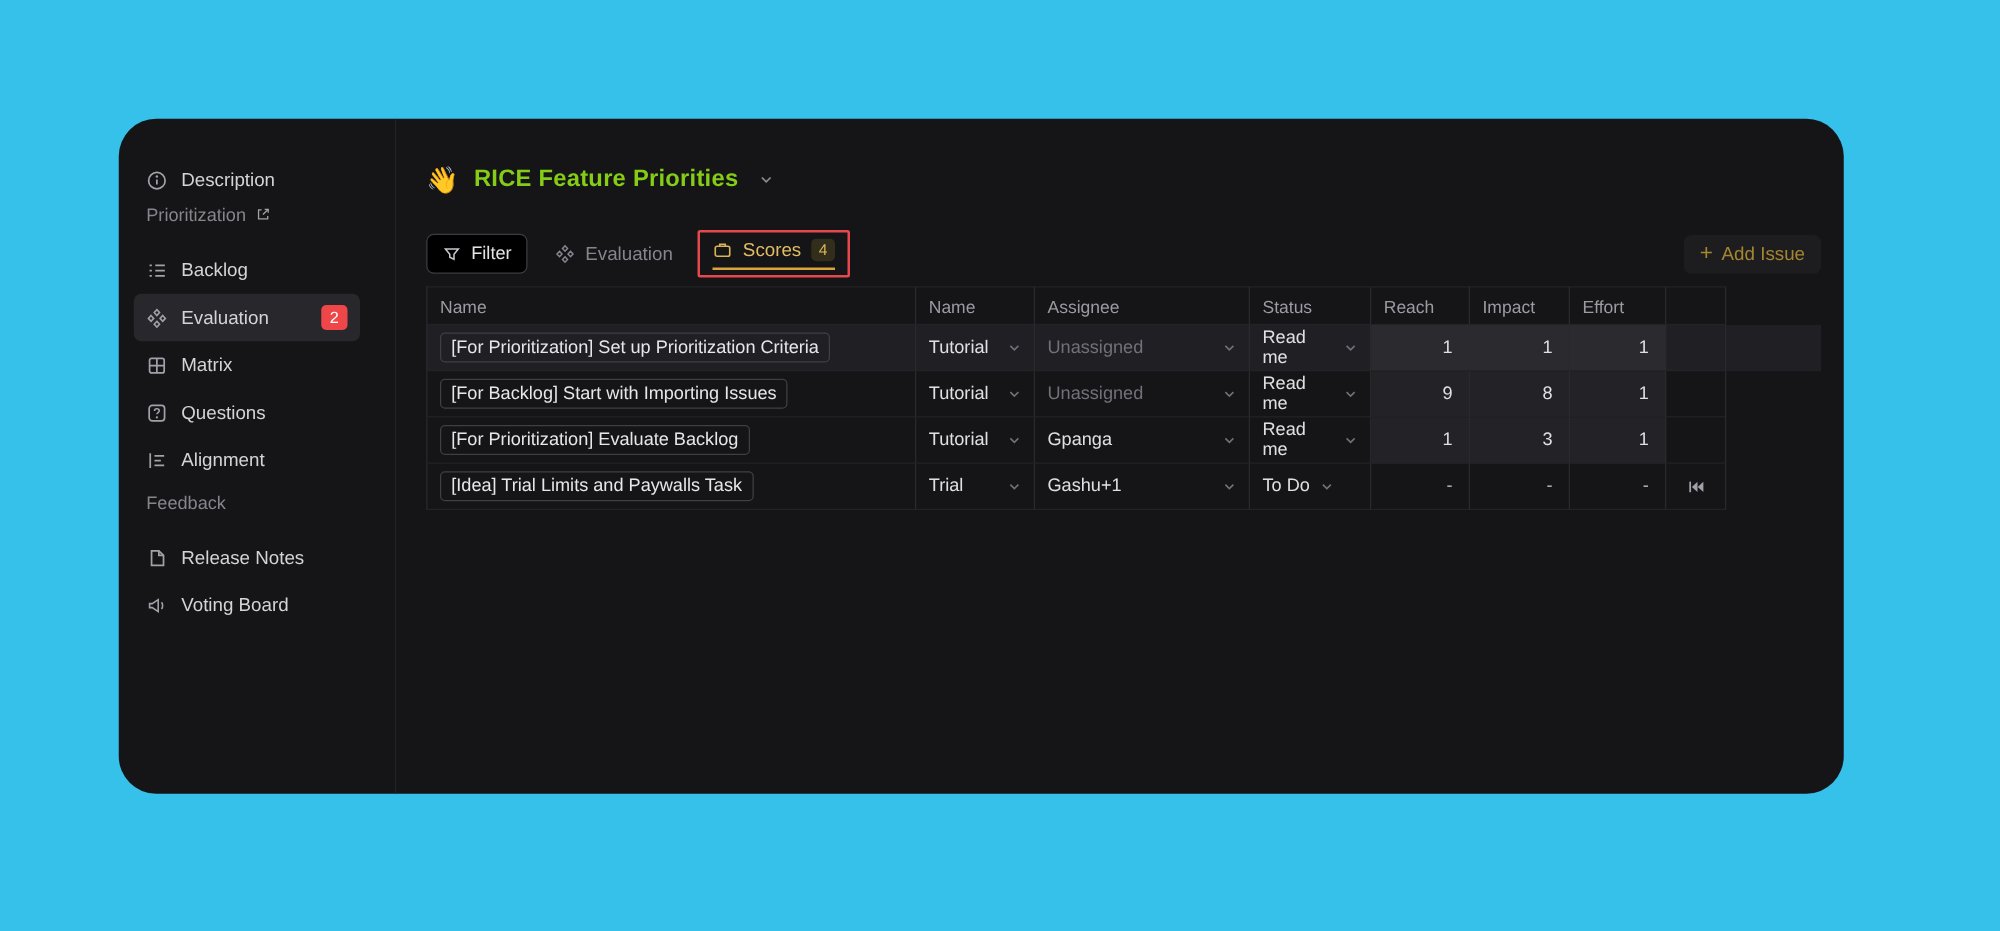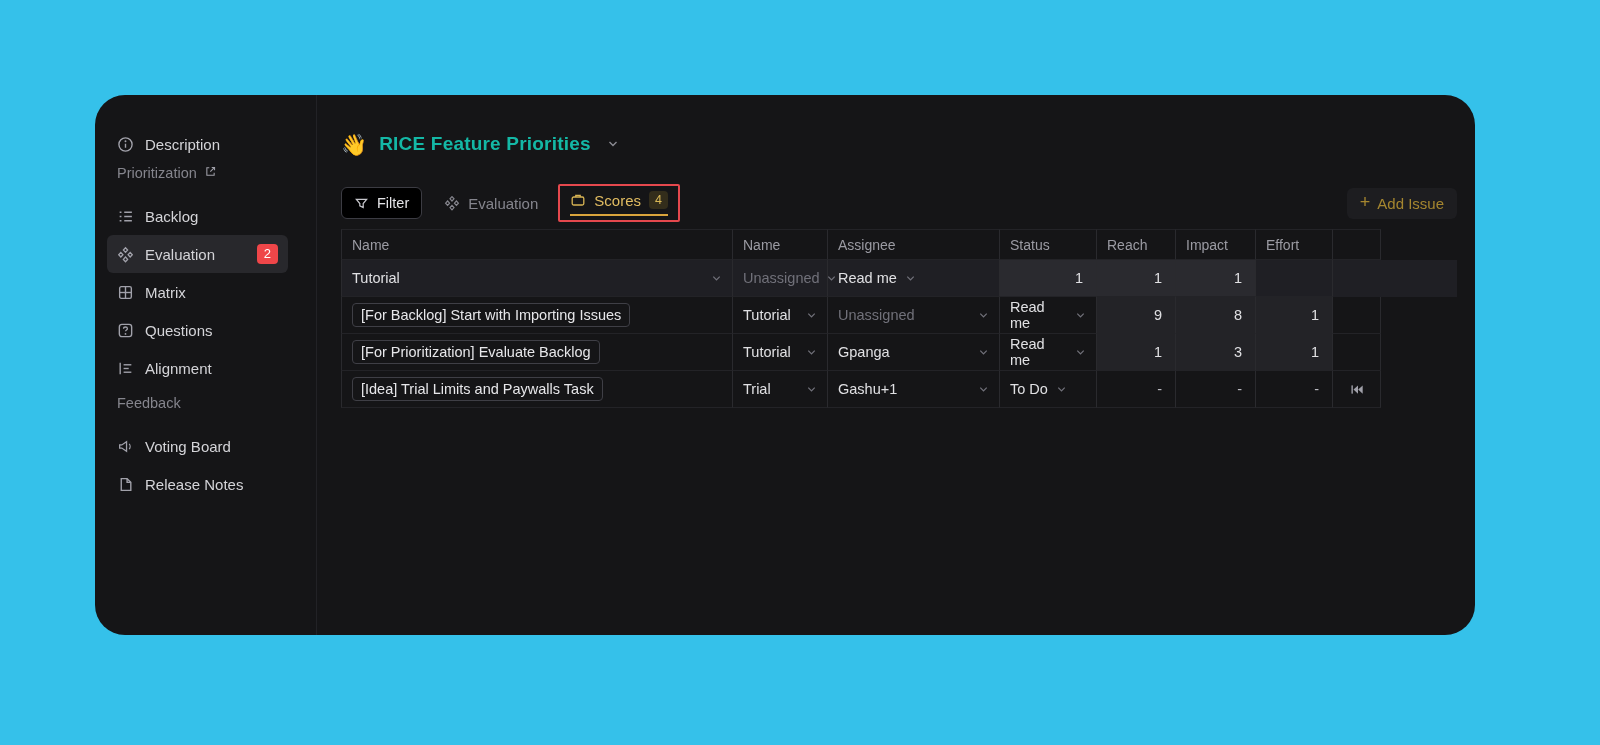--- a/index.html
+++ b/index.html
@@ -19,21 +19,21 @@
   .side-item.selected{background:#28282c;}
   .side-section{height:32px;margin-top:2px;display:flex;align-items:flex-start;gap:7px;padding:0 10px;color:#85858d;font-size:14.5px;}
   .side-section.spaced{margin-top:8px;}
   .s-icon{width:17px;height:17px;flex:none;color:#a1a1aa;display:flex;align-items:center;justify-content:center;}
   .s-icon.small{width:13px;height:13px;}
   .count-badge{margin-left:auto;background:#ef4649;color:#fff;font-size:13px;line-height:20px;padding:0 7px;border-radius:4px;}
   
   .main{flex:1;box-sizing:border-box;padding:34px 18px 0 24px;display:flex;flex-direction:column;}
   .title-row{display:flex;align-items:center;gap:12px;height:30px;}
   .wave{font-size:21px;line-height:1;}
-  .page-title{font-size:19px;font-weight:700;color:#14b8a6;letter-spacing:.2px;}
+  .page-title{font-size:19px;font-weight:700;color:#84cc16;letter-spacing:.2px;}
   .title-chev{color:#8b8b92;margin-left:4px;display:flex;cursor:pointer;}
   .toolbar{display:flex;align-items:center;margin-top:25px;height:38px;}
   .filter-btn{display:flex;align-items:center;gap:8px;background:#000000;border:1px solid #3c3c43;border-radius:6px;height:30px;padding:0 12px;color:#e4e4e7;font-size:14.5px;cursor:pointer;}
   .filter-btn .s-icon{width:15px;height:15px;color:#c8c8cd;}
   .tab{display:flex;align-items:center;gap:8px;font-size:15px;cursor:pointer;}
   .tab-evaluation{color:#85858d;margin-left:22px;}
   .tab-evaluation .s-icon{color:#85858d;width:16px;height:16px;}
   .scores-annotation{margin-left:20px;border:2px solid #e5484d;border-radius:2px;padding:5px 10px 4px 10px;display:flex;}
   .tab-scores{color:#e2bd62;border-bottom:2px solid #d9a43c;padding-bottom:5px;}
   .tab-scores .s-icon{color:#d8b454;width:16px;height:16px;}
@@ -148,36 +148,36 @@
       </span>
       <span>Alignment</span>
     </div>
 
     <div class="side-section spaced">
       <span>Feedback</span>
     </div>
 
     <div class="side-item">
       <span class="s-icon">
+        <svg viewBox="0 0 16 16" width="17" height="17" fill="none" stroke="currentColor" stroke-width="1.3">
+            <path d="M4 2.5h5.5L13 6v7.5H4z"></path>
+            <path d="M9.5 2.5V6H13"></path>
+          </svg>
+      </span>
+      <span>Release Notes</span>
+    </div>
+
+    <div class="side-item">
+      <span class="s-icon">
         <svg viewBox="0 0 16 16" width="17" height="17" fill="none" stroke="currentColor" stroke-width="1.2">
             <path d="M2.5 6.5v3h2l4.5 3V3.5l-4.5 3h-2z"></path>
             <path d="M11.5 5.5c1.1 1.3 1.1 3.7 0 5"></path>
           </svg>
       </span>
       <span>Voting Board</span>
-    </div>
-
-    <div class="side-item">
-      <span class="s-icon">
-        <svg viewBox="0 0 16 16" width="17" height="17" fill="none" stroke="currentColor" stroke-width="1.3">
-            <path d="M4 2.5h5.5L13 6v7.5H4z"></path>
-            <path d="M9.5 2.5V6H13"></path>
-          </svg>
-      </span>
-      <span>Release Notes</span>
     </div>
 
   </div>
 
   <div class="main">
 
     <div class="title-row">
       <span class="wave">👋</span>
       <span class="page-title">RICE Feature Priorities</span>
       <span class="title-chev">
@@ -236,20 +236,23 @@
         <div class="cell">Assignee</div>
         <div class="cell">Status</div>
         <div class="cell">Reach</div>
         <div class="cell">Impact</div>
         <div class="cell">Effort</div>
         <div class="cell"></div>
         <div class="spacer"></div>
       </div>
 
       <div class="t-row t-body row-hl">
+        <div class="cell">
+          <span class="name-chip">[For Prioritization] Set up Prioritization Criteria</span>
+        </div>
         <div class="cell c-select">
           <span>Tutorial</span>
           <span class="chev">
               <svg viewBox="0 0 12 12" width="11" height="11" fill="none" stroke="currentColor" stroke-width="1.4">
                 <path d="M2.5 4 6 7.5 9.5 4"></path>
               </svg>
             </span>
         </div>
         <div class="cell c-select">
           <span class="muted">Unassigned</span>

